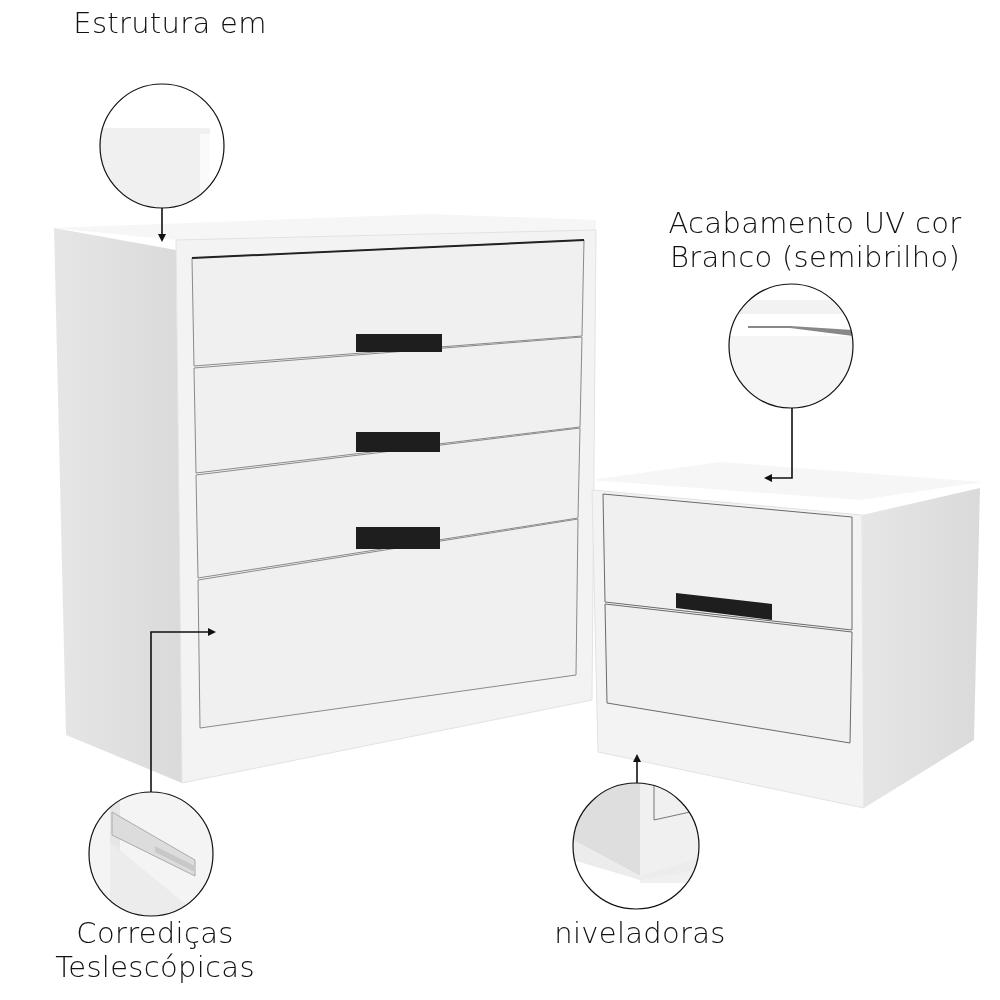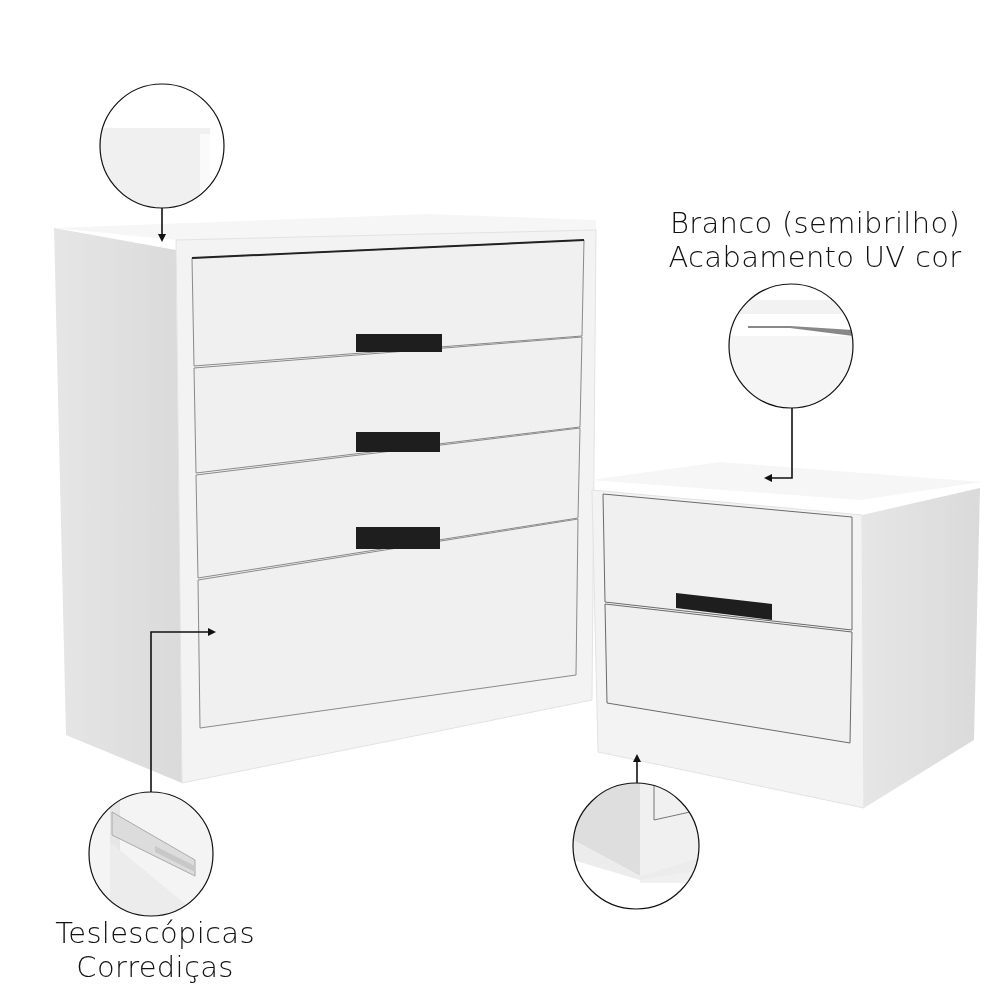--- a/index.html
+++ b/index.html
@@ -98,26 +98,28 @@
       <rect x="640" y="783" width="59" height="100" fill="#f0f0f0"></rect>
       <polyline points="654,783 654,820 690,812" fill="none" stroke="#777" stroke-width="1"></polyline>
       <polygon points="573,840 640,876 699,858 699,870 640,880 573,860" fill="#ececec"></polygon>
     </g>
     <circle cx="636" cy="846" r="63" fill="none" stroke="#111" stroke-width="1.2"></circle>
     <line x1="637" y1="783" x2="637" y2="758" stroke="#111" stroke-width="1.6" marker-end="url(#arr)"></line>
   </g>
 </svg>
 
 <div class="label" style="left:40px;top:6px;width:260px;">
+  <div>Estrutura em</div>
 </div>
 
 <div class="label" style="left:630px;top:206px;width:370px;">
+  <div>Acabamento UV cor</div>
   <div>Branco (semibrilho)</div>
-  <div>Acabamento UV cor</div>
 </div>
 
 <div class="label" style="left:20px;top:916px;width:270px;">
+  <div>Corrediças</div>
   <div>Teslescópicas</div>
-  <div>Corrediças</div>
 </div>
 
 <div class="label" style="left:530px;top:916px;width:220px;">
+  <div>niveladoras</div>
 </div>
 
 </body></html>

